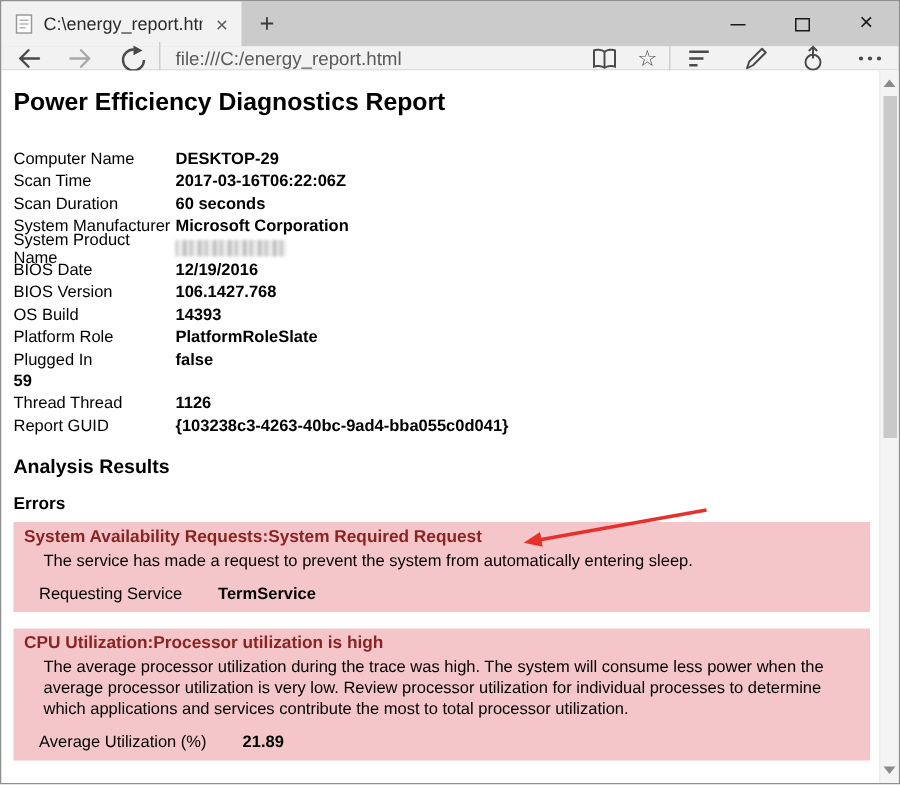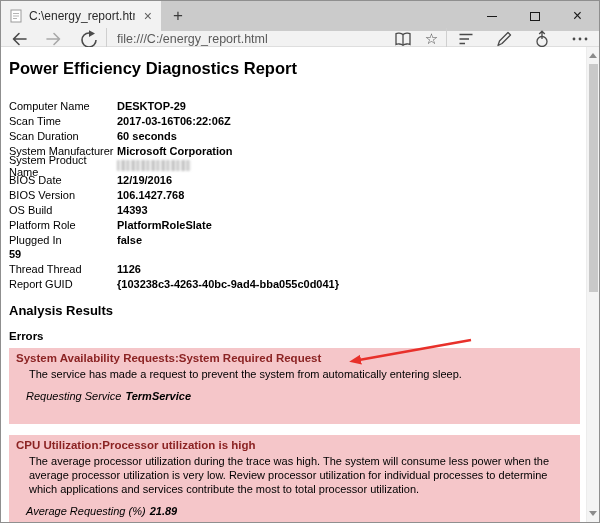--- a/index.html
+++ b/index.html
@@ -38,25 +38,25 @@
   .report-title { font-size: 16.5px; font-weight: bold; color: #000; margin-bottom: 21px; }
   .info { font-size: 11px; color: #000; }
   .irow { display: flex; align-items: center; height: 14.8px; }
   .irow .k { width: 108px; flex-shrink: 0; }
   .irow .v { font-weight: bold; white-space: nowrap; }
   .redacted { width: 74px; height: 11px; border-radius: 1px;
     background: repeating-linear-gradient(90deg, #c6c6c6 0 2px, #ededed 2px 5px, #b7b7b7 5px 7px, #e3e3e3 7px 10px);
     filter: blur(1px); }
   .analysis-heading { font-size: 13px; font-weight: bold; margin-top: 12px; }
   .errors-heading { font-size: 11.5px; font-weight: bold; margin-top: 12px; }
-  .err-box { background: #f5c6c9; margin: 6px 6px 0 0; padding: 4px 7px 21px; }
+  .err-box { background: #f5c6c9; margin: 6px 6px 0 0; padding: 4px 7px 5px; }
   .err-box + .err-box { margin-top: 11px; }
   .err-title { font-size: 11.5px; font-weight: bold; color: #8b2323; }
   .err-desc { font-size: 11px; line-height: 1.3; margin-top: 3px; color: #000; margin-left: 13px; }
-  .err-detail { display: flex; gap: 4px; font-size: 11px; margin: 8px 0 1px 10px; font-style: italic; }
+  .err-detail { display: flex; gap: 24px; font-size: 11px; margin: 8px 0 1px 10px; }
   .err-detail .dv { font-weight: bold; }
 
   
   .annotation { position: absolute; top: 0; left: 0; pointer-events: none; z-index: 5; }
 
   
   .scrollbar { position: absolute; top: 0; right: 0; bottom: 0; width: 13px; background: #f4f4f4; border-left: 1px solid #ececec; z-index: 6; }
   .sb-arrow-up { width: 0; height: 0; border-left: 4px solid transparent; border-right: 4px solid transparent; border-bottom: 5px solid #8b8b8b; margin: 6px auto 0; }
   .sb-arrow-down { position: absolute; bottom: 6px; left: 2px; width: 0; height: 0; border-left: 4px solid transparent; border-right: 4px solid transparent; border-top: 5px solid #8b8b8b; }
   .sb-thumb { position: absolute; top: 17px; left: 2px; width: 9px; height: 228px; background: #c9c9c9; }
@@ -219,21 +219,21 @@
         <div class="err-detail">
           <span class="dl">Requesting Service</span>
           <span class="dv">TermService</span>
         </div>
       </div>
 
       <div class="err-box">
         <div class="err-title">CPU Utilization:Processor utilization is high</div>
         <div class="err-desc">The average processor utilization during the trace was high. The system will consume less power when the average processor utilization is very low. Review processor utilization for individual processes to determine which applications and services contribute the most to total processor utilization.</div>
         <div class="err-detail">
-          <span class="dl">Average Requesting (%)</span>
+          <span class="dl">Average Utilization (%)</span>
           <span class="dv">21.89</span>
         </div>
       </div>
     </div>
 
     <svg class="annotation" width="600" height="461" viewBox="0 0 600 461">
       <defs>
         <marker id="ah" markerUnits="userSpaceOnUse" markerWidth="14" markerHeight="12" refX="2" refY="5" orient="auto">
           <path d="M0 0 L12 5 L0 10 Z" fill="#e8302a"></path>
         </marker>

